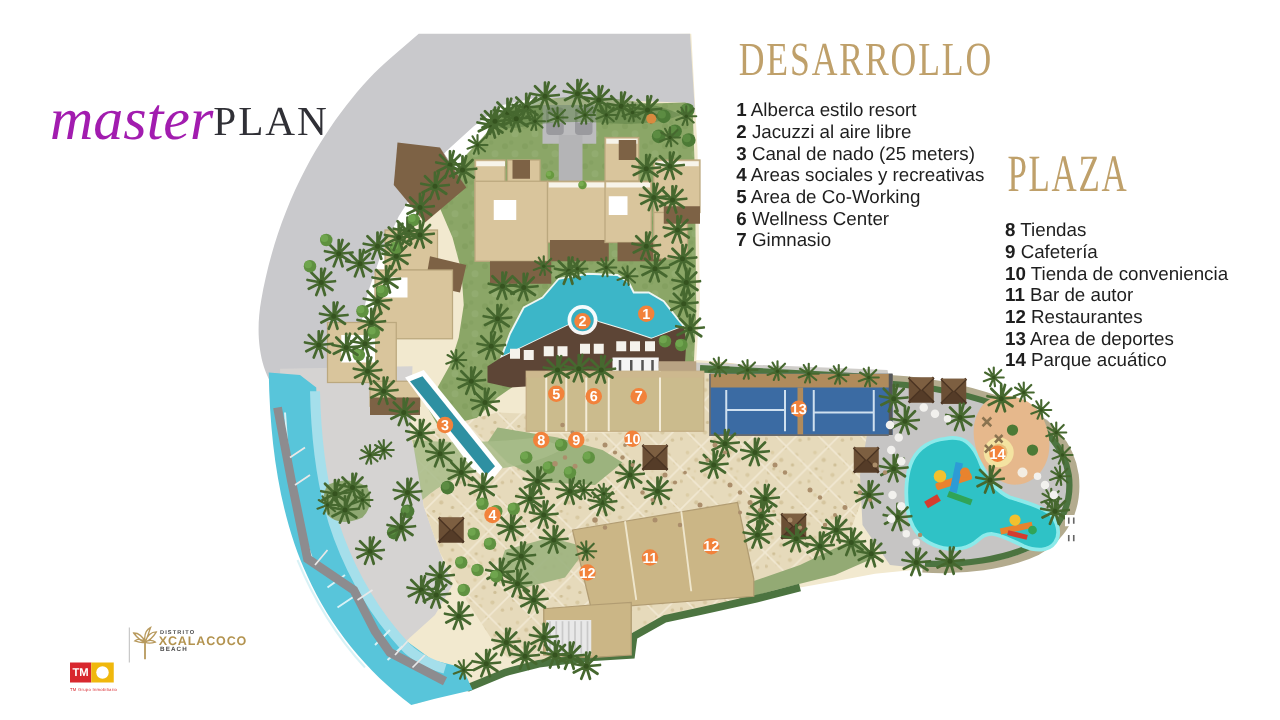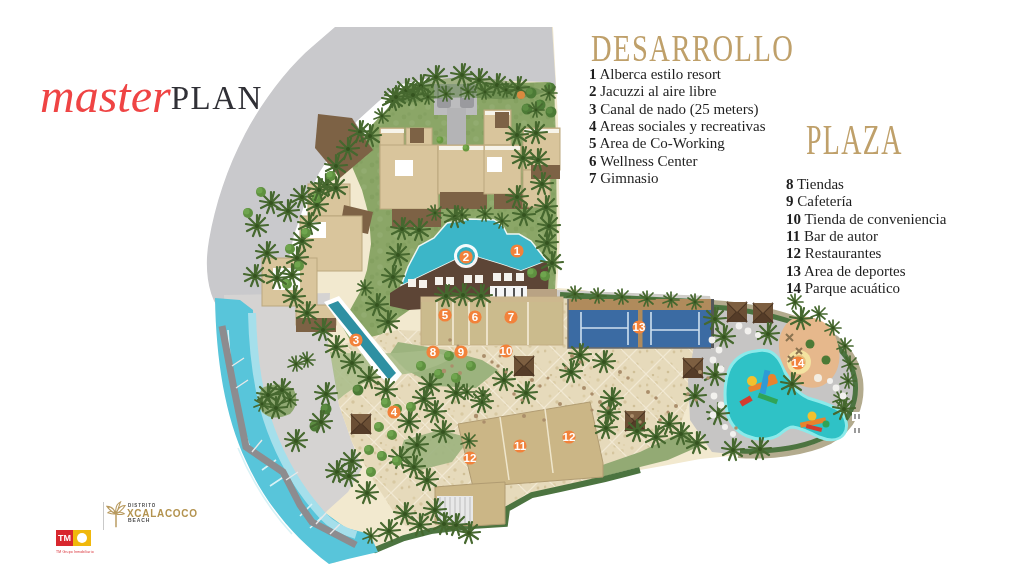--- a/index.html
+++ b/index.html
@@ -645,38 +645,38 @@
       </g>
 
 <g>
         <circle cx="798" cy="363" r="6.6" fill="#f2823b"></circle>
         <text x="798" y="367.2" fill="#fff">14</text>
       </g>
 </g>
 </svg>
 
 <div class="abs" style="left:40px;top:68px;">
-  <span style="font-family:'Liberation Serif',serif;font-style:italic;font-weight:400;color:#ef4444;font-size:48px;letter-spacing:0px;">master</span><span style="font-family:'Liberation Serif',serif;color:#303036;font-size:33px;letter-spacing:1.5px;position:relative;top:-3px;margin-top:22px;">PLAN</span>
+  <span style="font-family:'Liberation Serif',serif;font-style:italic;font-weight:400;color:#a21caf;font-size:48px;letter-spacing:0px;">master</span><span style="font-family:'Liberation Serif',serif;color:#303036;font-size:33px;letter-spacing:1.5px;position:relative;top:-3px;margin-top:22px;">PLAN</span>
 </div>
 
 <div class="abs goldtitle" style="left:591px;top:26px;font-size:38px;letter-spacing:2px;transform:scaleX(0.75);transform-origin:left top;">DESARROLLO</div>
 
-<div class="abs list" style="left:589px;top:66px;font-family:Liberation Serif, serif;">
+<div class="abs list" style="left:589px;top:80px;">
 <b>1</b> Alberca estilo resort<br>
 <b>2</b> Jacuzzi al aire libre<br>
 <b>3</b> Canal de nado (25 meters)<br>
 <b>4</b> Areas sociales y recreativas<br>
 <b>5</b> Area de Co-Working<br>
 <b>6</b> Wellness Center<br>
 <b>7</b> Gimnasio
 </div>
 
 <div class="abs goldtitle" style="left:806px;top:116px;font-size:42px;letter-spacing:2px;transform:scaleX(0.665);transform-origin:left top;">PLAZA</div>
 
-<div class="abs list" style="left:786px;top:176px;font-family:Liberation Serif, serif;">
+<div class="abs list" style="left:804px;top:176px;">
 <b>8</b> Tiendas<br>
 <b>9</b> Cafetería<br>
 <b>10</b> Tienda de conveniencia<br>
 <b>11</b> Bar de autor<br>
 <b>12</b> Restaurantes<br>
 <b>13</b> Area de deportes<br>
 <b>14</b> Parque acuático
 </div>
 
 <div class="abs" style="left:56px;top:530px;">

